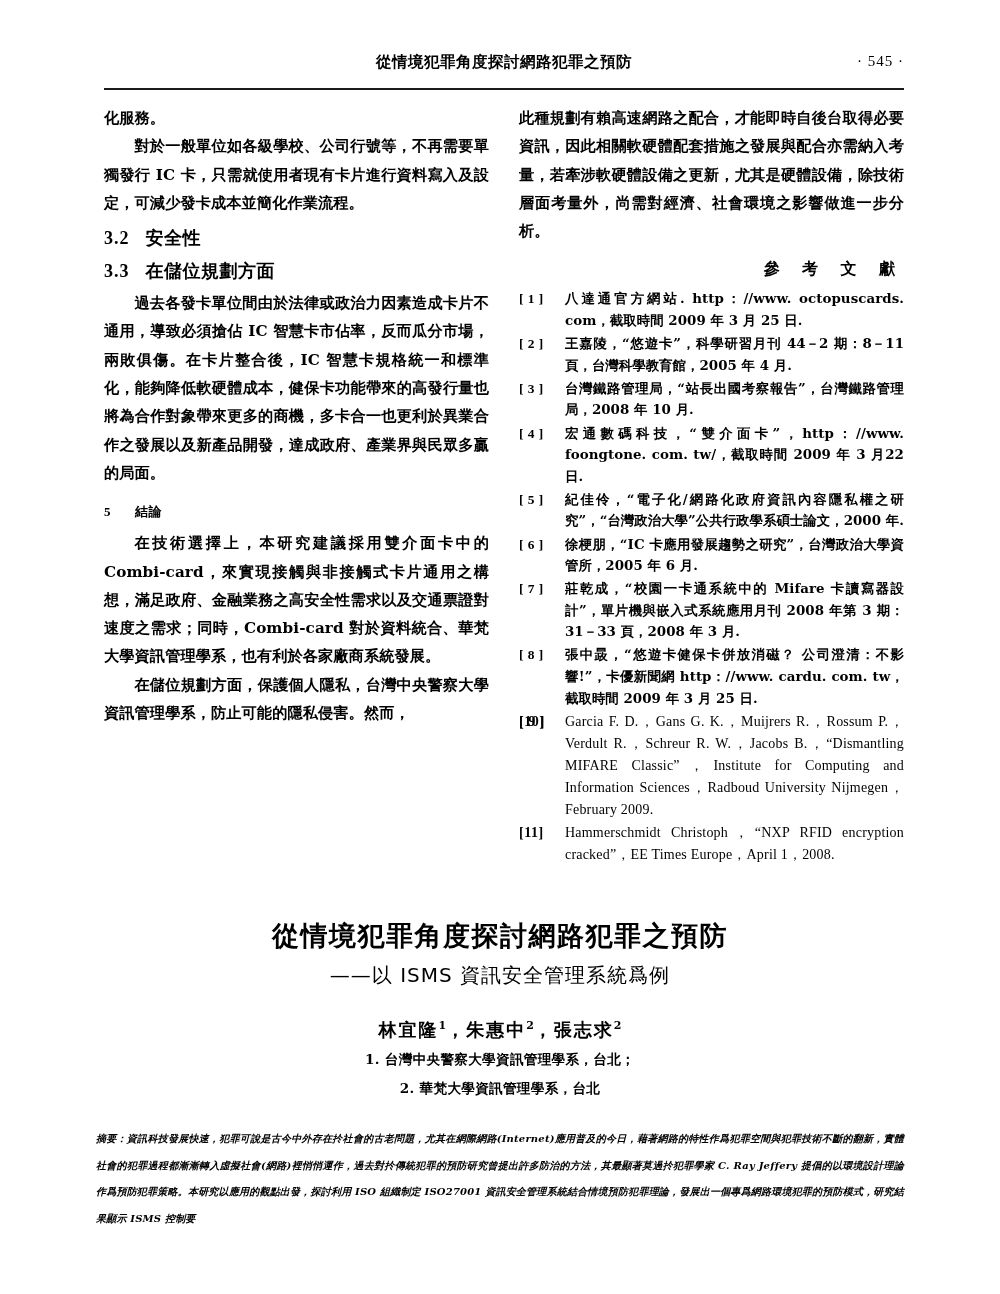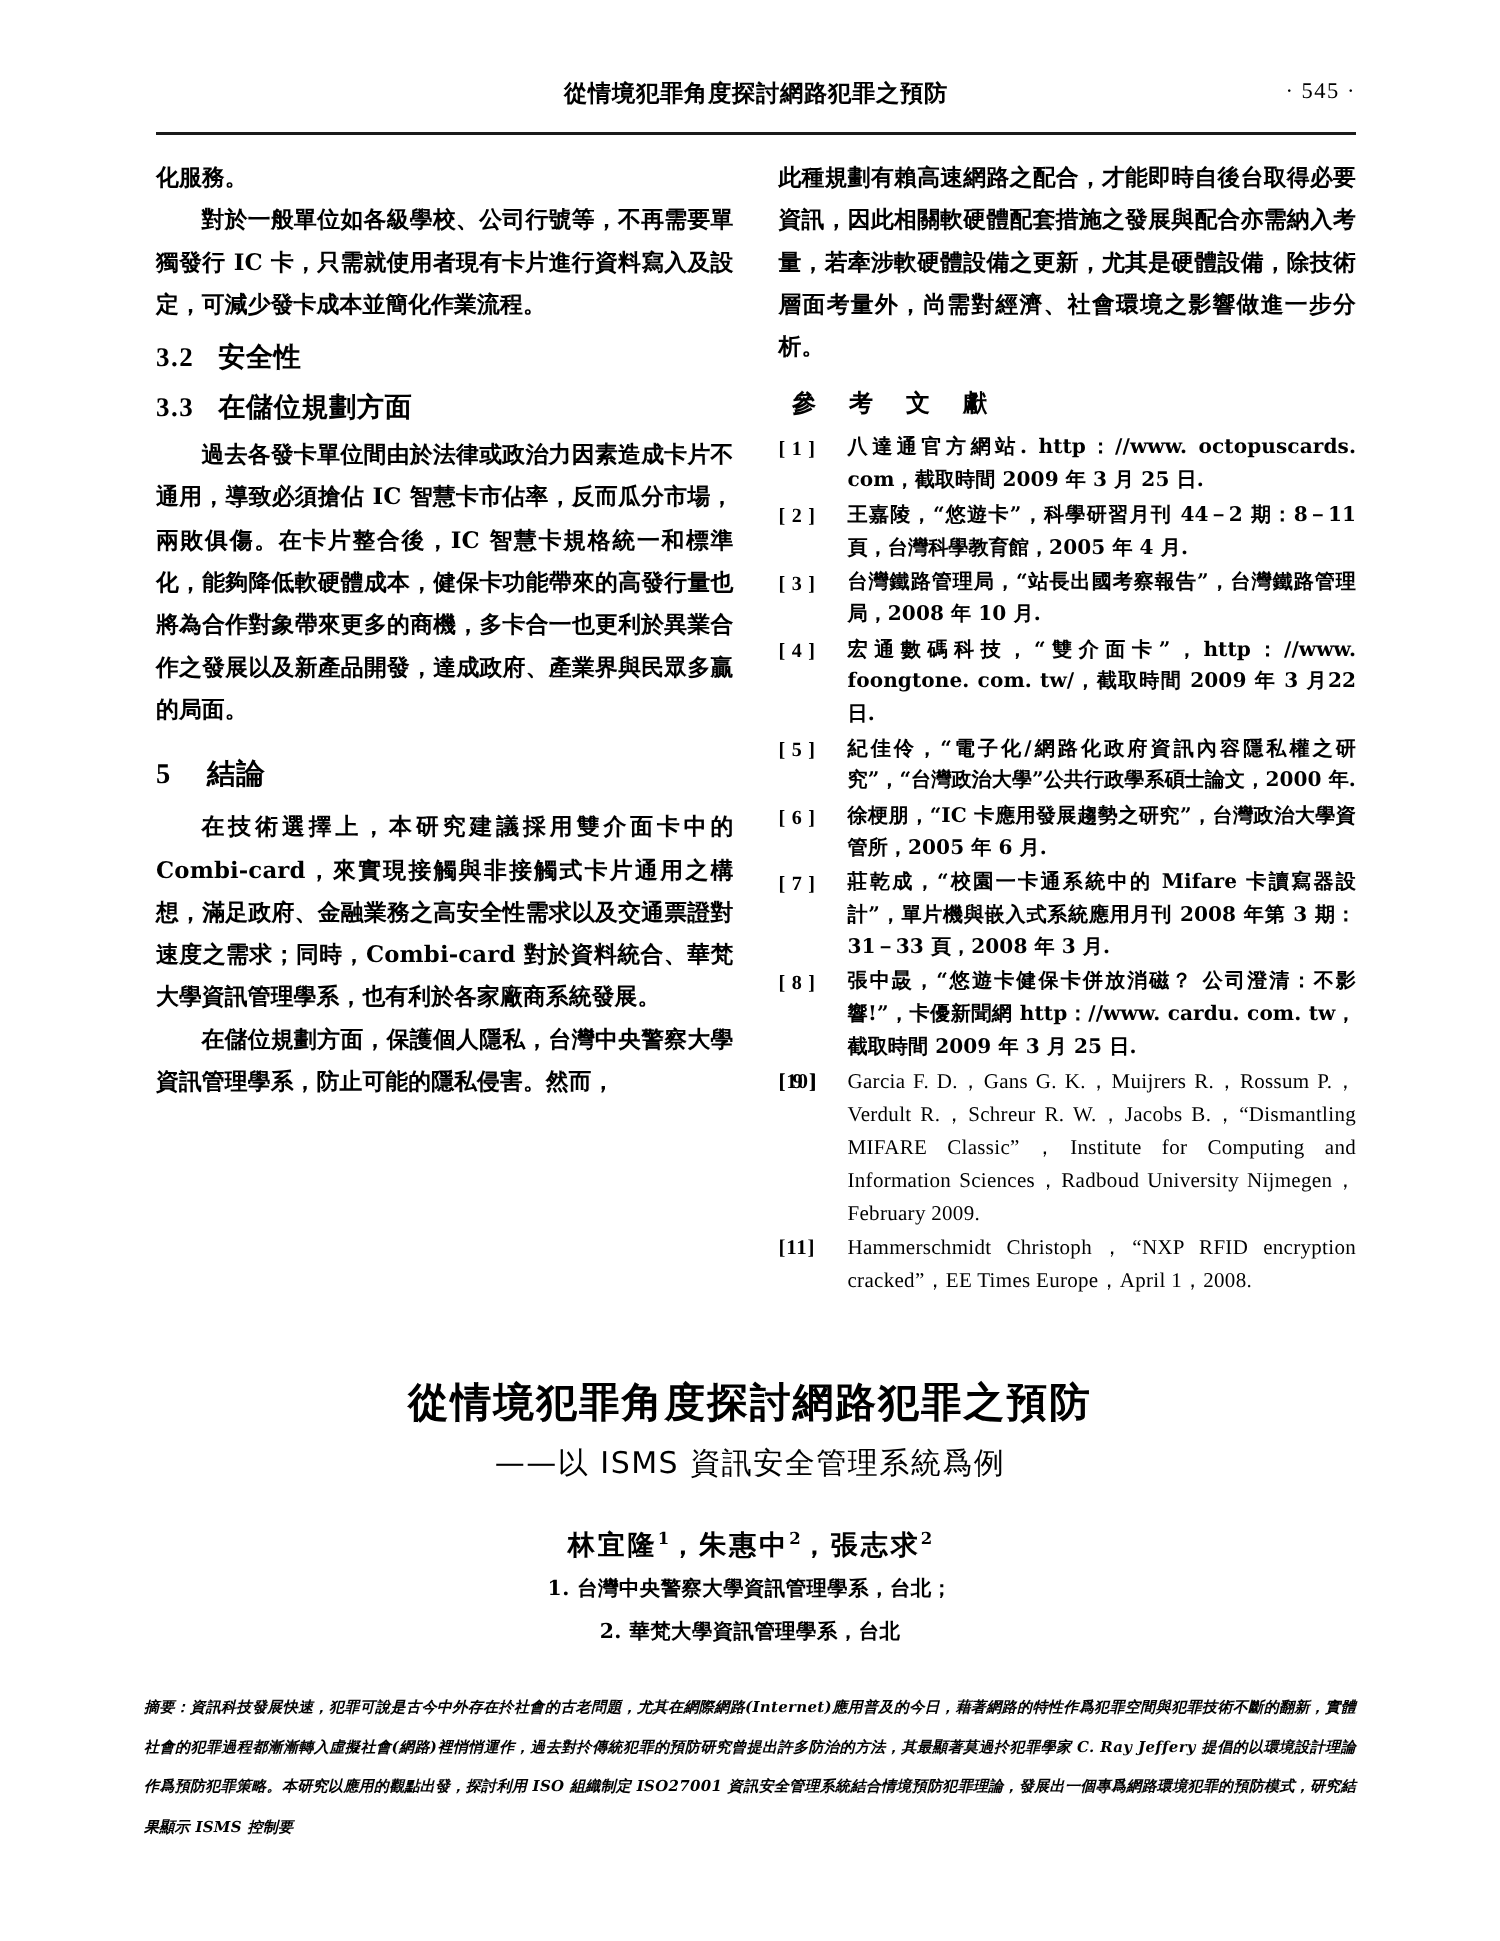--- a/index.html
+++ b/index.html
@@ -96,38 +96,38 @@
     letter-spacing: 0.5px;
   }
   h3.sec .num {
     font-family: "Liberation Serif", serif;
     font-weight: 600;
     margin-right: 16px;
     letter-spacing: 1px;
   }
   h2.sec-major {
     margin: 16px 0 8px 0;
-    font-size: 19px;
+    font-size: 13px;
     font-weight: 700;
     font-family: "DejaVu Serif", "Liberation Serif", serif;
     letter-spacing: 0.5px;
   }
   h2.sec-major .num {
     font-family: "Liberation Serif", serif;
     margin-right: 24px;
   }
 
   
   .ref-head {
-    text-align: left;
+    text-align: right;
     font-size: 16px;
     font-weight: 700;
     letter-spacing: 9px;
     margin: 14px 0 8px 0;
-    font-family: Liberation Serif, serif;
+    font-family: Liberation Sans, sans-serif;
     text-indent: 9px;
   }
   ul.refs {
     list-style: none;
     margin: 0;
     padding: 0;
   }
   ul.refs li {
     position: relative;
     padding-left: 46px;

